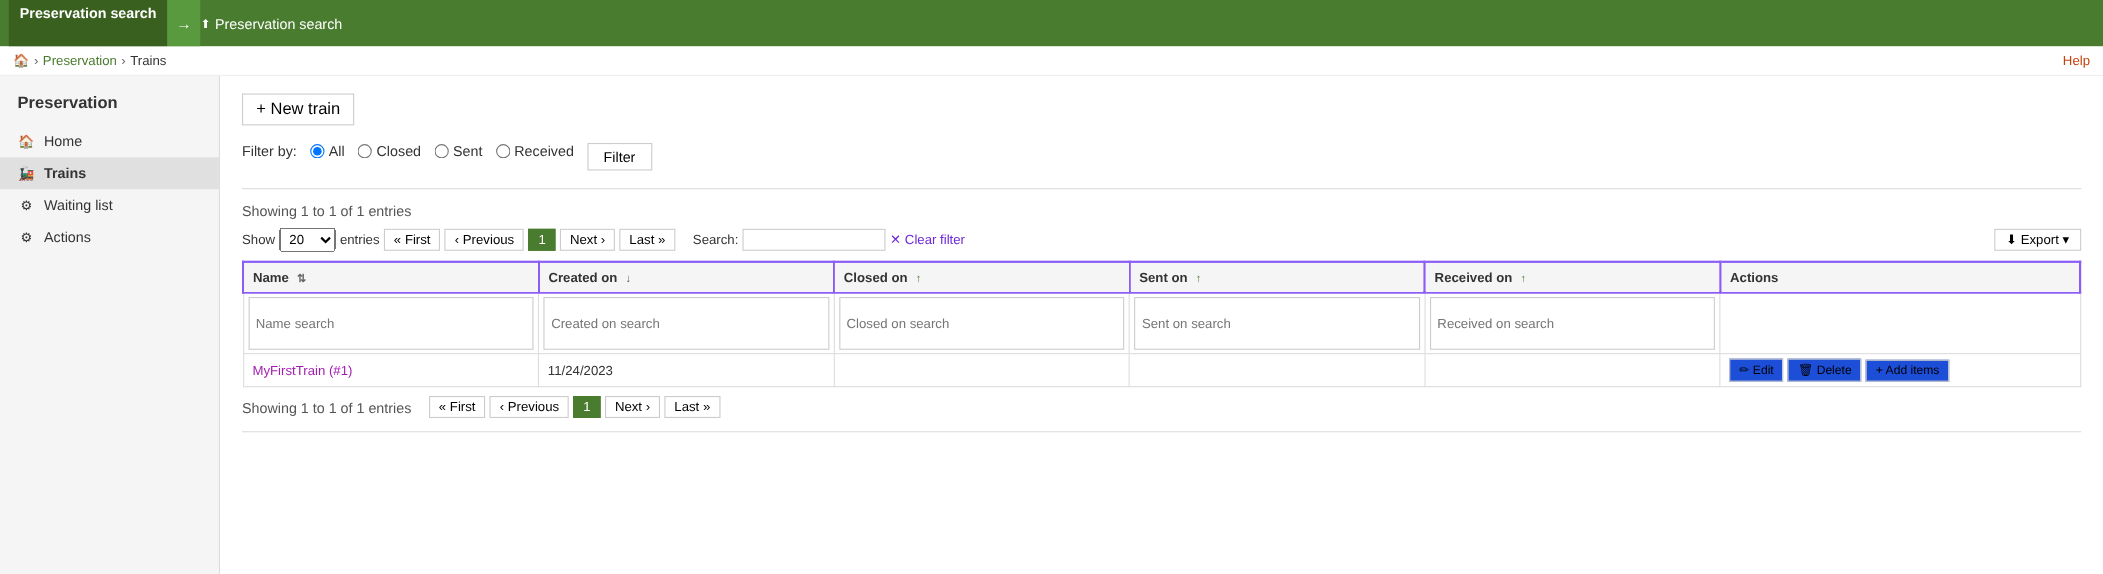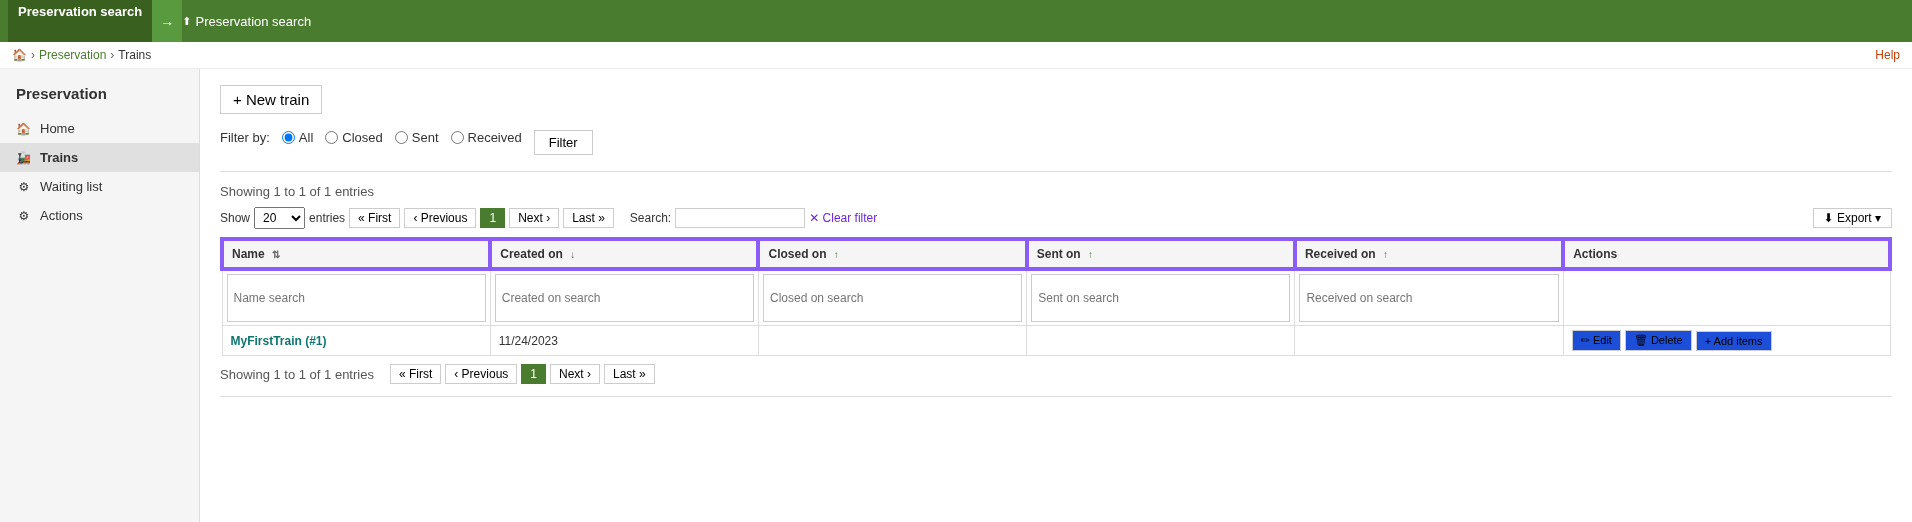--- a/index.html
+++ b/index.html
@@ -205,21 +205,21 @@
     }
 
     
     .data-table {
       width: 100%;
       border-collapse: collapse;
       font-size: 12px;
     }
     .data-table th {
       background: #f5f5f5;
-      border: 4px solid #8b5cf6;
+      border: 2px solid #8b5cf6;
       padding: 6px 8px;
       text-align: left;
       white-space: nowrap;
       position: relative;
       cursor: pointer;
       user-select: none;
     }
     .data-table th .sort-icons {
       margin-left: 4px;
       font-size: 10px;
@@ -235,23 +235,22 @@
       padding: 3px 4px;
     }
     .data-table .search-row input {
       width: 100%;
       border: 1px solid #ccc;
       padding: 16px 6px;
       font-size: 12px;
       outline: none;
     }
     .table-link {
-      color: #0f766e;
+      color: #a21caf;
       text-decoration: none;
-      font-weight: bold;
     }
 
     
     .action-cell {
       display: flex;
       gap: 4px;
       align-items: center;
       white-space: nowrap;
     }
     .action-btn {

